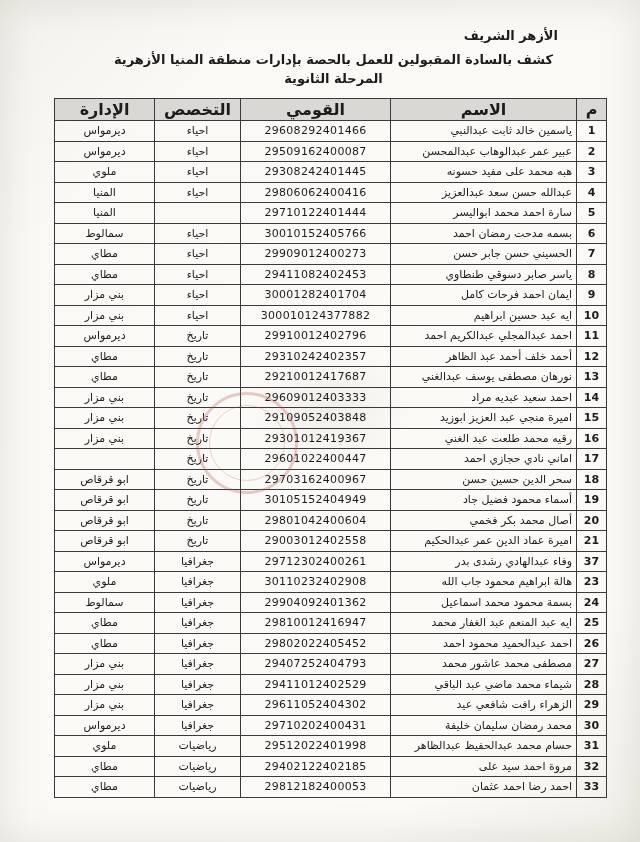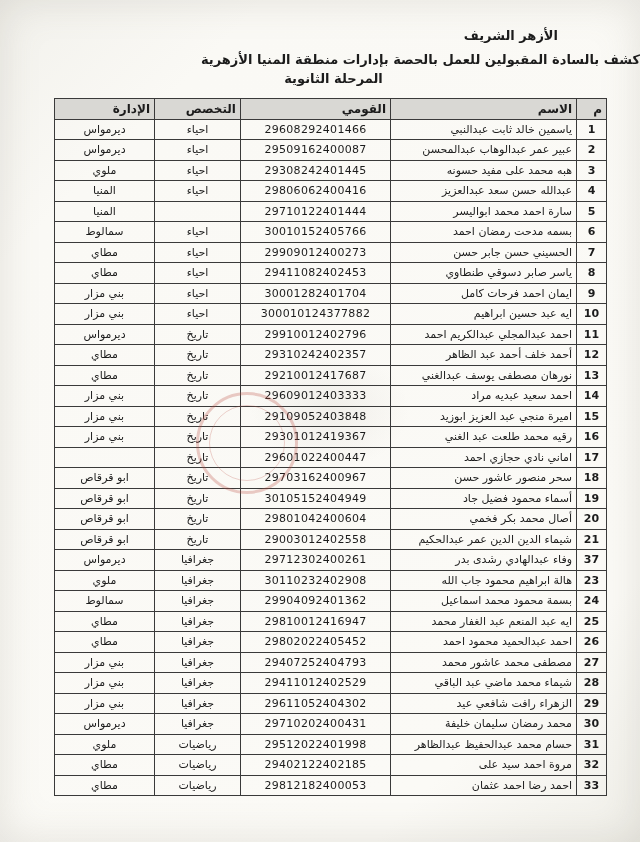--- a/index.html
+++ b/index.html
@@ -28,21 +28,21 @@
     margin-left: 27px;
   }
   .org-line {
     text-align: right;
     padding-right: 82px;
     font-weight: bold;
     font-size: 13px;
     line-height: 20px;
   }
   .title-line {
-    text-align: right;
+    text-align: center;
     font-weight: bold;
     font-size: 13px;
     line-height: 20px;
     margin-top: 4px;
   }
   .subtitle-line {
     text-align: center;
     font-weight: bold;
     font-size: 13px;
     line-height: 18px;
@@ -60,22 +60,22 @@
     border: 1px solid #3a3a3a;
     font-size: 11px;
     padding: 1px 4px;
     height: 17.5px;
     overflow: hidden;
     white-space: nowrap;
   }
   table.roster th {
     background: #d9d8d4;
     font-weight: bold;
-    font-size: 12px;
-    text-align: right;
+    font-size: 16px;
+    text-align: center;
   }
   td.c-serial {
     text-align: center;
     font-weight: bold;
     font-size: 11.5px;
   }
   td.c-name {
     text-align: right;
     font-size: 11px;
     margin-top: 48px;
@@ -276,42 +276,42 @@
       </tr>
       <tr>
         <td class="c-serial">17</td>
         <td class="c-name">اماني نادي حجازي احمد</td>
         <td class="c-id">29601022400447</td>
         <td class="c-spec">تاريخ</td>
         <td class="c-admin"></td>
       </tr>
       <tr>
         <td class="c-serial">18</td>
-        <td class="c-name">سحر منصور عاشور حسن</td>
+        <td class="c-name">سحر الدين حسين حسن</td>
         <td class="c-id">29703162400967</td>
         <td class="c-spec">تاريخ</td>
         <td class="c-admin">ابو قرقاص</td>
       </tr>
       <tr>
         <td class="c-serial">19</td>
         <td class="c-name">أسماء محمود فضيل جاد</td>
         <td class="c-id">30105152404949</td>
         <td class="c-spec">تاريخ</td>
         <td class="c-admin">ابو قرقاص</td>
       </tr>
       <tr>
         <td class="c-serial">20</td>
         <td class="c-name">أصال محمد بكر فخمي</td>
         <td class="c-id">29801042400604</td>
         <td class="c-spec">تاريخ</td>
         <td class="c-admin">ابو قرقاص</td>
       </tr>
       <tr>
         <td class="c-serial">21</td>
-        <td class="c-name">شيماء الدين الدين عمر عبدالحكيم</td>
+        <td class="c-name">اميرة عماد الدين عمر عبدالحكيم</td>
         <td class="c-id">29003012402558</td>
         <td class="c-spec">تاريخ</td>
         <td class="c-admin">ابو قرقاص</td>
       </tr>
       <tr>
         <td class="c-serial">37</td>
         <td class="c-name">وفاء عبدالهادي رشدى بدر</td>
         <td class="c-id">29712302400261</td>
         <td class="c-spec">جغرافيا</td>
         <td class="c-admin">ديرمواس</td>

